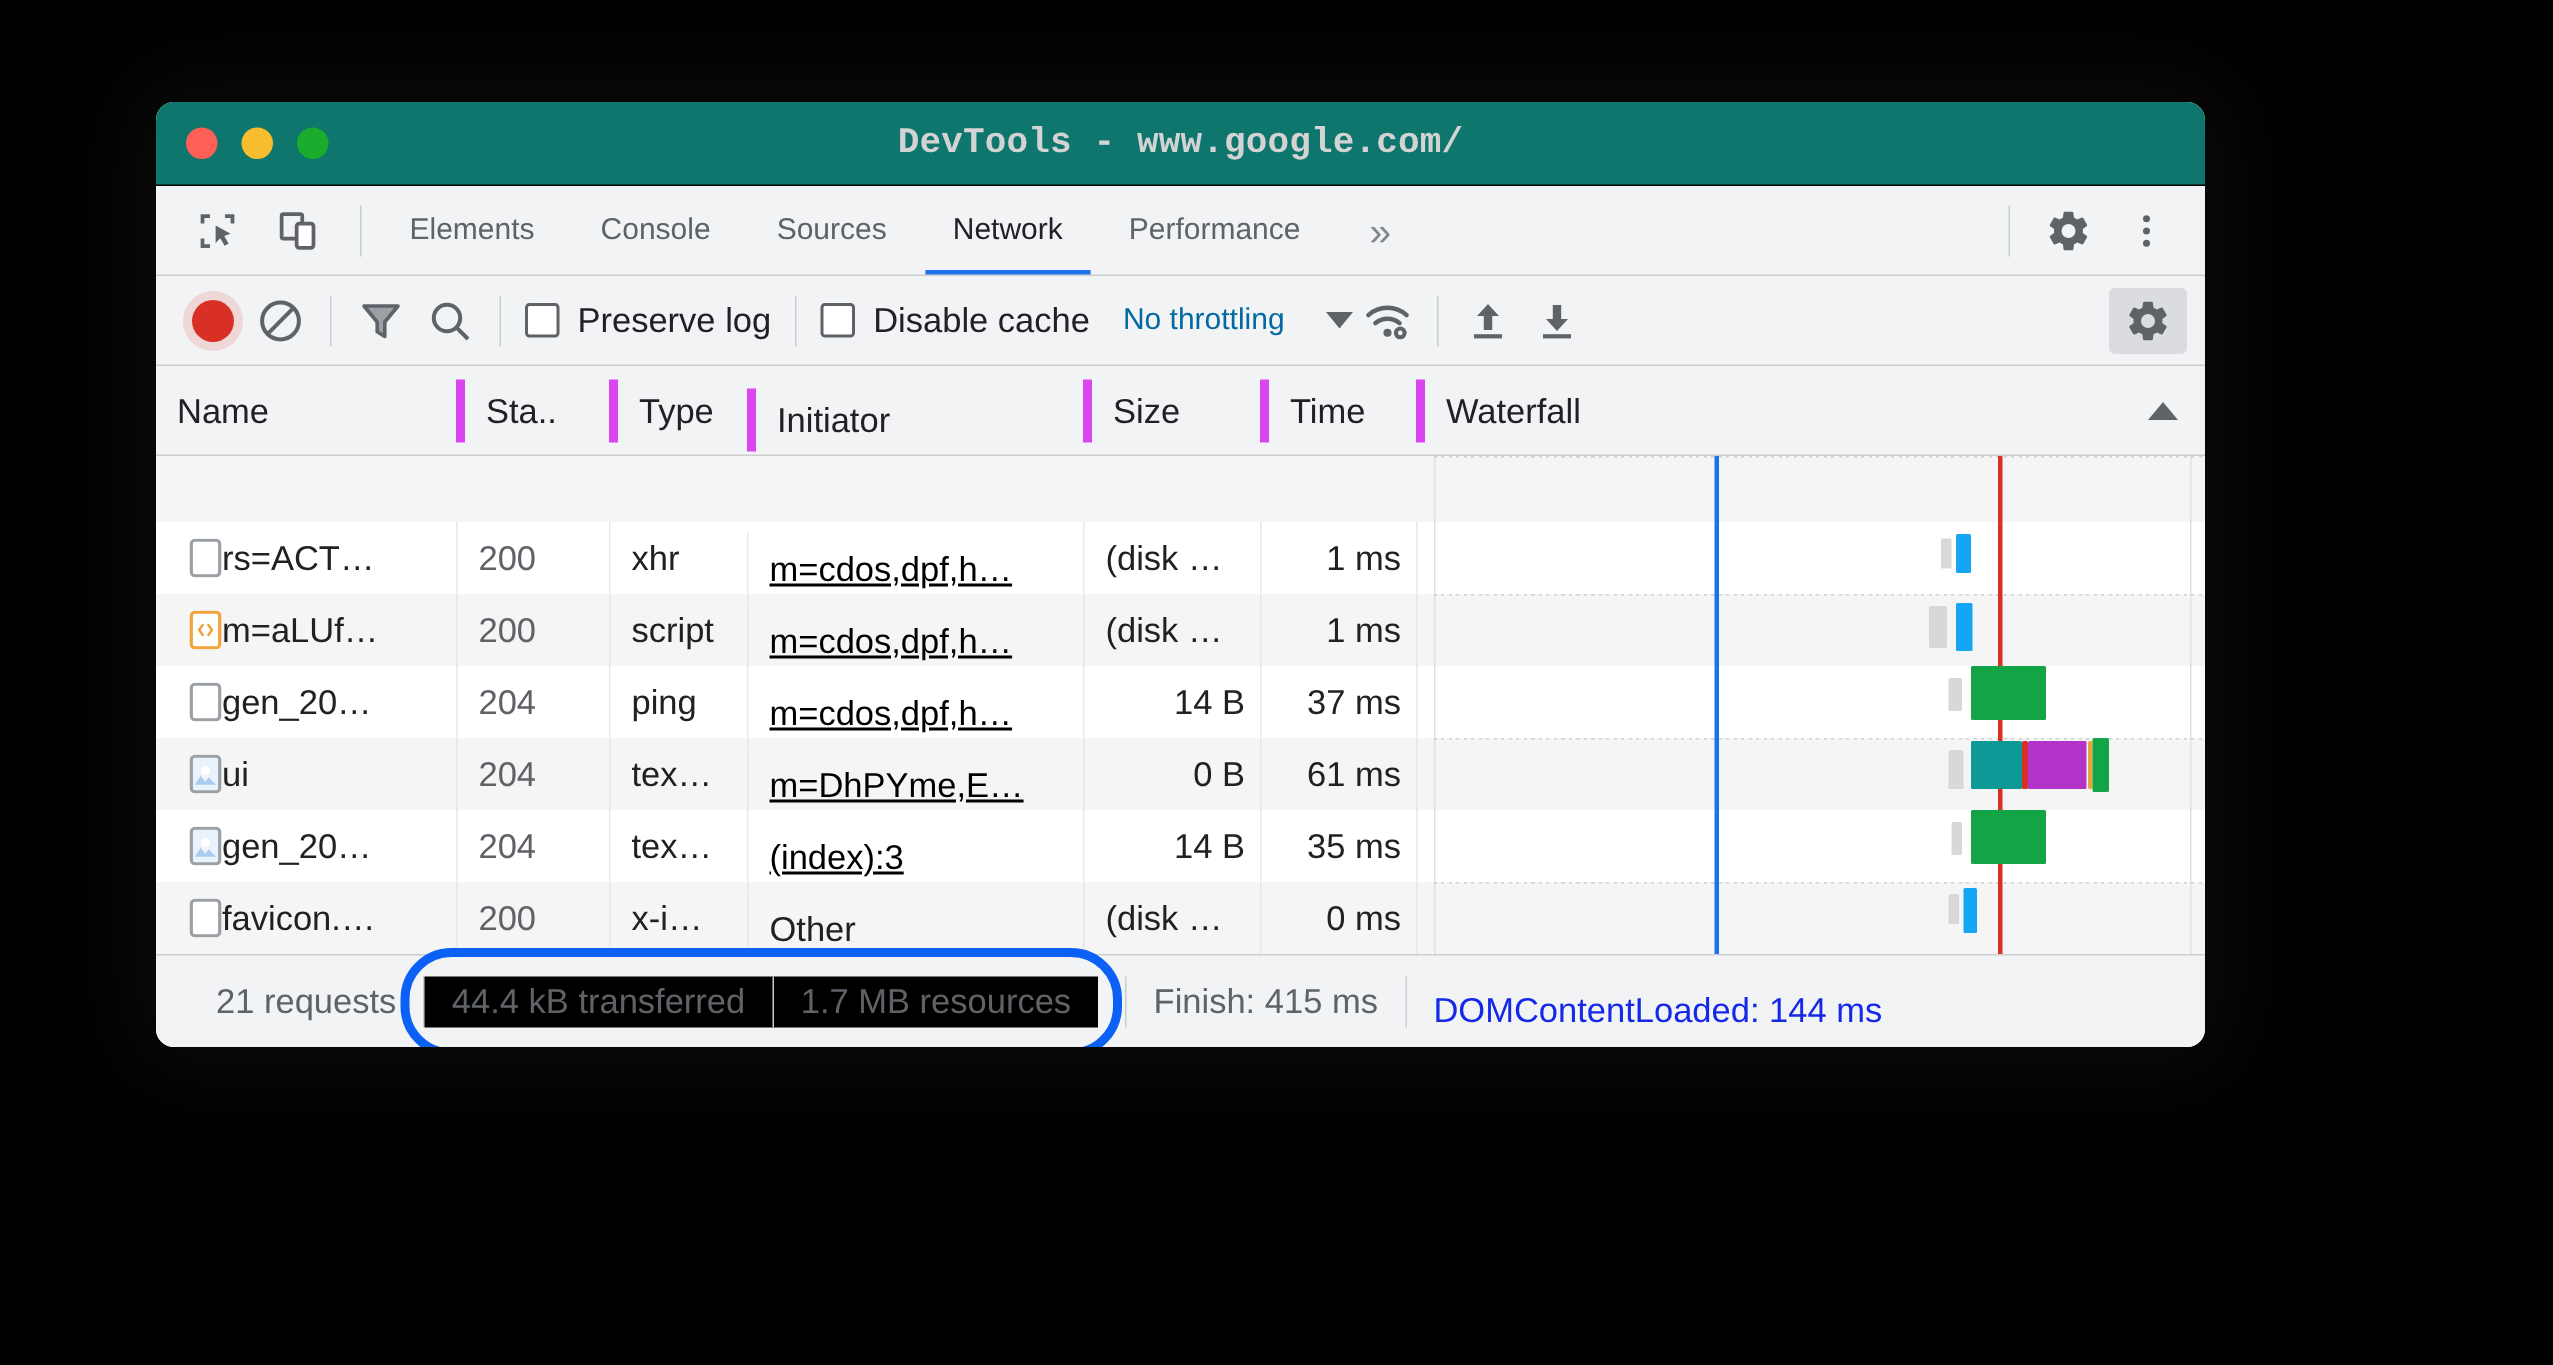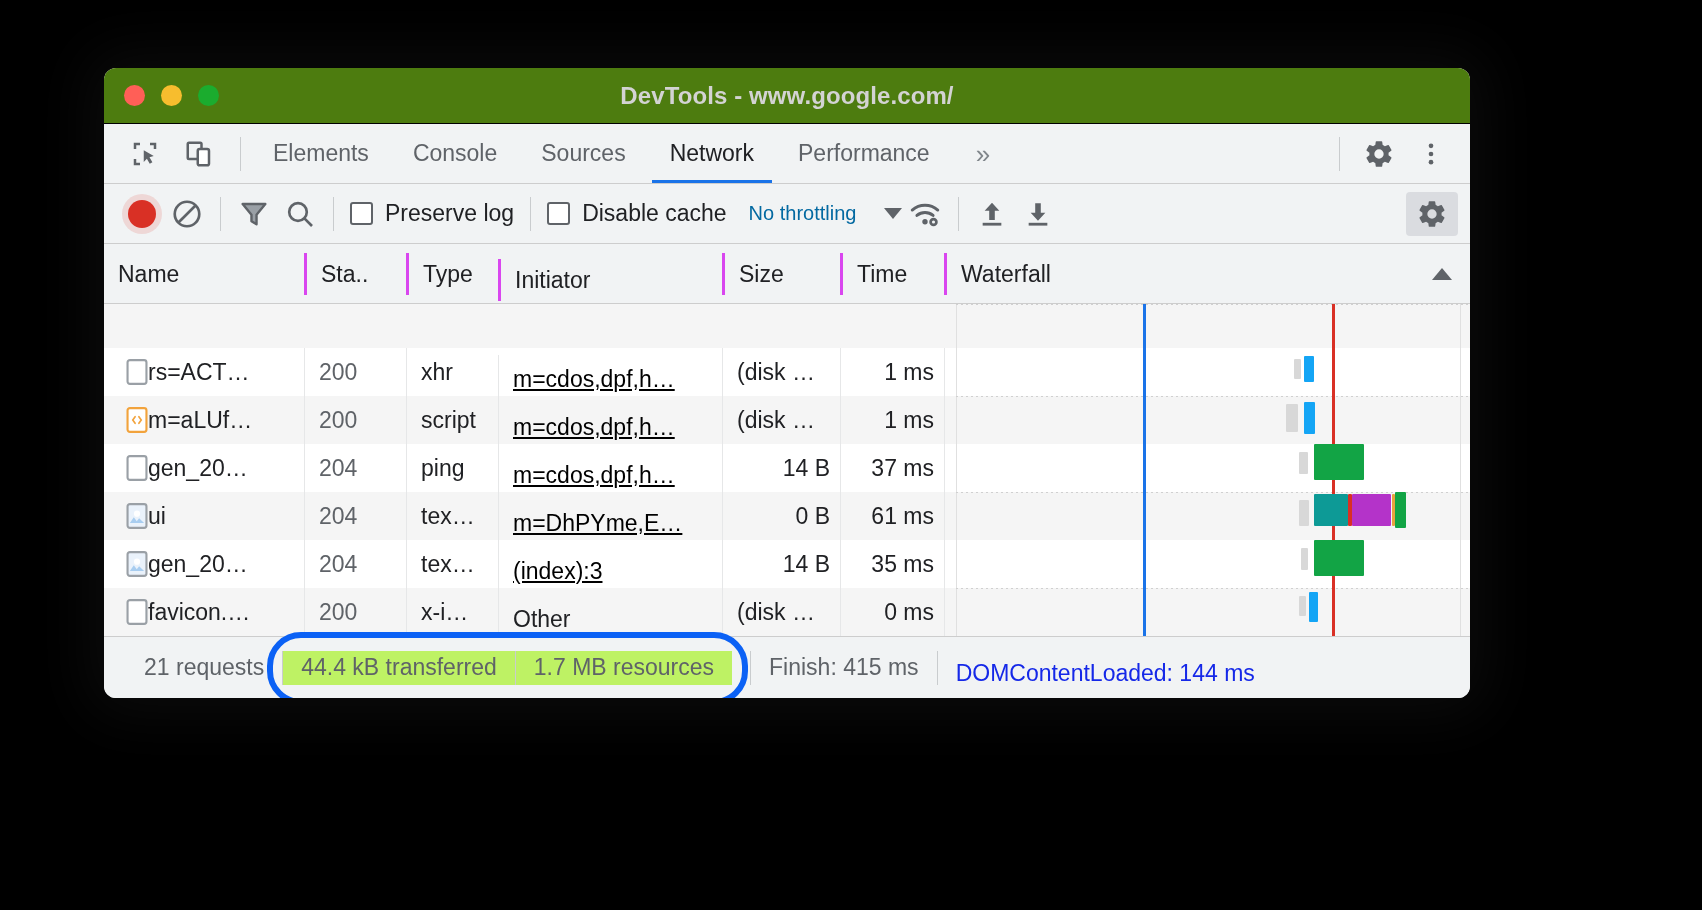--- a/index.html
+++ b/index.html
@@ -19,23 +19,24 @@
     border-radius: 12px;
     background: #ffffff;
     overflow: hidden;
     box-shadow: 0 0 60px 18px rgba(255,255,255,0.045);
   }
 
   
   .titlebar {
     position: relative;
     height: 56px;
-    background: #4d7c0f;
+    background: #0f766e;
     display: flex; align-items: center;
     border-bottom: 1px solid #000;
+    font-family: Liberation Mono, monospace;
   }
   .traffic { position: absolute; left: 20px; display: flex; gap: 16px; align-items: center; }
   .dot { width: 21px; height: 21px; border-radius: 50%; }
   .dot.red { background: #ff5f57; }
   .dot.yellow { background: #f7bd2e; }
   .dot.green { background: #1bac2e; }
   .title-text {
     width: 100%; text-align: center;
     color: #d3d3d3; font-size: 24px; font-weight: bold;
     letter-spacing: 0.1px;
@@ -49,21 +50,21 @@
     display: flex; align-items: center;
     border-bottom: 1px solid #cdcdcd;
   }
   .tool-icons { display: flex; align-items: center; gap: 8px; padding-left: 18px; }
   .ticon { width: 46px; height: 46px; display: flex; align-items: center; justify-content: center; cursor: pointer; }
   .vsep { width: 1px; height: 34px; background: #c9ccce; margin: 0 10px; }
   .tabs { display: flex; align-items: stretch; height: 100%; }
   .tab {
     display: flex; align-items: center; justify-content: center;
     padding: 0 22px;
-    font-size: 23px; color: #5f6368;
+    font-size: 20px; color: #5f6368;
     cursor: pointer;
     position: relative;
   }
   .tab.active { color: #202124; }
   .tab.active::after {
     content: ""; position: absolute; left: 4px; right: 4px; bottom: 0;
     height: 3px; background: #1a73e8;
   }
   .chev-more { font-size: 26px; color: #80868b; padding: 0 24px; cursor: pointer; line-height: 1; }
   .tabstrip-right { margin-left: auto; display: flex; align-items: center; padding-right: 16px; gap: 6px; }
@@ -97,21 +98,21 @@
   
   .table { position: relative; }
   .thead {
     display: flex; height: 60px; align-items: center;
     background: #f1f3f4; border-bottom: 1px solid #cdcdcd;
   }
   .th {
     font-size: 23px; color: #202124;
     padding-left: 14px;
     height: 42px; line-height: 42px;
-    border-left: 3px solid #d946ef;
+    border-left: 6px solid #d946ef;
     overflow: hidden; white-space: nowrap;
     cursor: pointer;
   }
   .th:first-child { border-left: none; }
   .th.waterfall { flex: 1; display: flex; align-items: center; justify-content: space-between; padding-right: 18px; }
   .sort-arrow { width: 0; height: 0; border-left: 10px solid transparent; border-right: 10px solid transparent; border-bottom: 12px solid #5f6368; }
 
   .rows { background: #fff; }
   .row { display: flex; height: 48px; align-items: center; }
   .row.alt { background: #f5f5f5; }
@@ -166,21 +167,21 @@
     display: flex; align-items: center;
     padding-left: 22px;
     font-size: 23px; color: #5f6368;
   }
   .sb-item { padding: 0 18px; white-space: nowrap; }
   .sb-sep { width: 1px; height: 34px; background: #c9ccce; }
   .sb-dcl { color: #1528e8; padding: 0 18px; white-space: nowrap; margin-top: 11px; }
   .sb-highlight-group {
     position: relative;
     display: flex; align-items: center;
-    background: #bef264;
+    background: #000000;
   }
   .sb-ring {
     position: absolute;
     left: -16px; right: -16px; top: -19px; bottom: -20px;
     border: 6px solid #0b61f5; border-radius: 34px;
     pointer-events: none;
   }
 </style>
 </head>
 <body>

